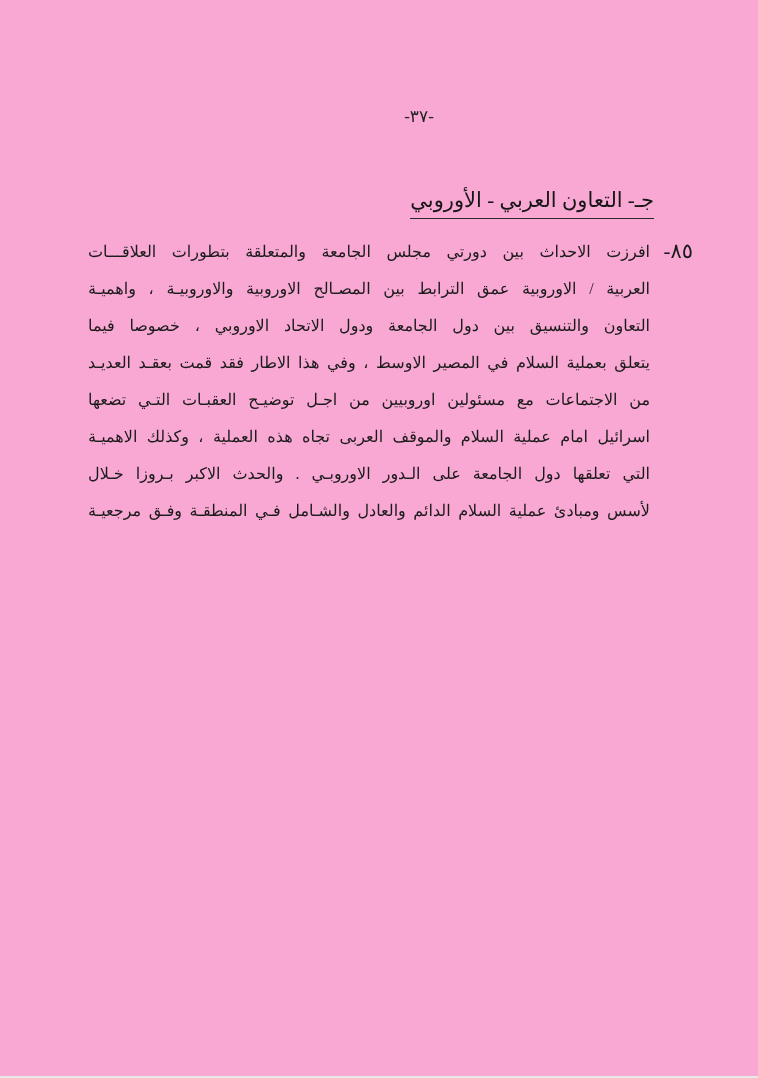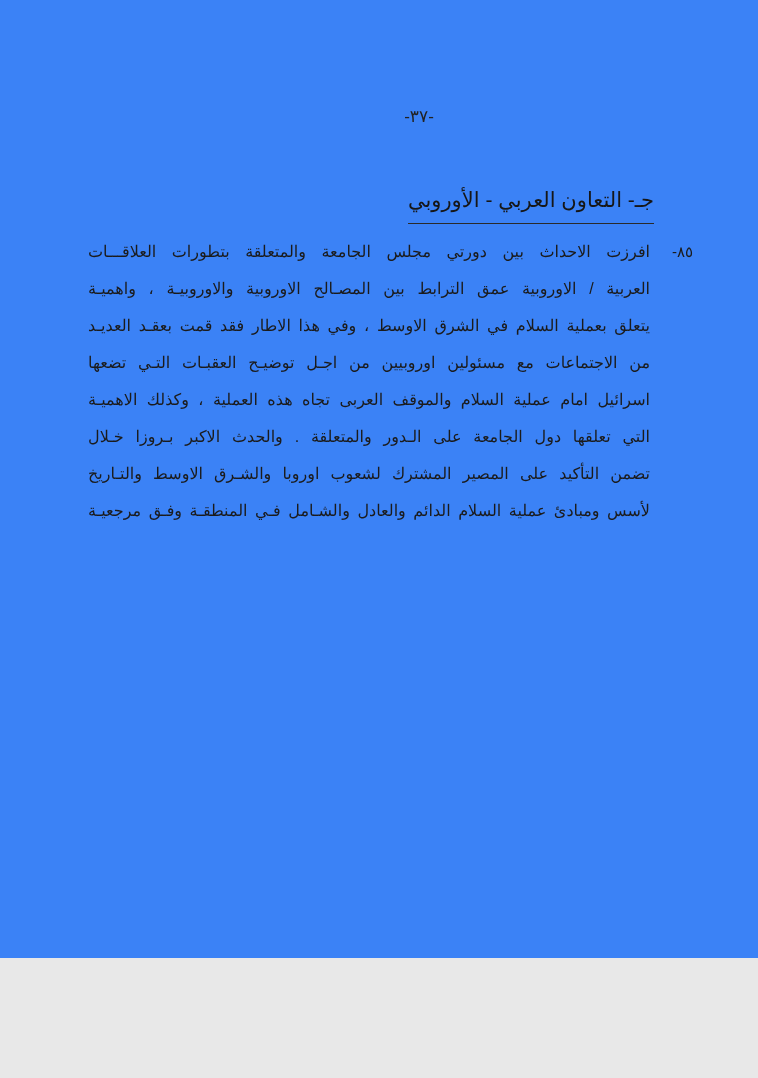--- a/index.html
+++ b/index.html
@@ -3,27 +3,27 @@
 <meta charset="utf-8">
 <style>
   html, body {
     margin: 0;
     padding: 0;
     background: #e8e8e8;
   }
   .doc {
     position: relative;
     width: 758px;
-    height: 958px;
+    height: 1076px;
     margin: 0 auto;
-    background: #3b82f6;
+    background: #f9a8d4;
     direction: rtl;
     overflow: hidden;
     color: #1b1b1b;
-    font-family: Liberation Sans, sans-serif;
+    font-family: Liberation Serif, serif;
   }
   .pageno {
     position: absolute;
     top: 106px;
     left: 0;
     right: -80px;           
     text-align: center;
     font-size: 17px;
     letter-spacing: 2px;
     color: #222;
@@ -32,40 +32,40 @@
     position: absolute;
     top: 188px;
     right: 104px;
     left: 60px;
     text-align: right;
   }
   .heading {
     display: inline-block;
     font-size: 21px;
     font-weight: normal;
-    padding-bottom: 11px;
+    padding-bottom: 5px;
     border-bottom: 1.5px solid #2a2a2a;
     color: #161616;
     margin-left: 6px;
   }
   .paras {
     position: absolute;
     top: 233px;
     right: 108px;          
     left: 88px;            
   }
   .para {
     position: relative;
   }
   .pnum {
     position: absolute;
     top: 0;
     right: -43px;          
     width: 43px;
-    font-size: 15px;
+    font-size: 21px;
     line-height: 37px;
     text-align: right;
     white-space: nowrap;
   }
   .line {
     font-size: 16px;
     line-height: 37px;
     text-align: justify;
     text-align-last: justify;
     word-spacing: 1px;
@@ -81,23 +81,23 @@
   <div class="heading-row">
     <span class="heading">جـ- التعاون العربي - الأوروبي</span>
   </div>
 
   <div class="paras">
       <div class="para">
         <span class="pnum">٨٥-</span>
         <div>
           <div class="line">افرزت الاحداث بين دورتي مجلس الجامعة والمتعلقة بتطورات العلاقـــات</div>
           <div class="line">العربية / الاوروبية عمق الترابط بين المصـالح الاوروبية والاوروبيـة ، واهميـة</div>
-          <div class="line">يتعلق بعملية السلام في الشرق الاوسط ، وفي هذا الاطار فقد قمت بعقـد العديـد</div>
+          <div class="line">التعاون والتنسيق بين دول الجامعة ودول الاتحاد الاوروبي ، خصوصا فيما</div>
+          <div class="line">يتعلق بعملية السلام في المصير الاوسط ، وفي هذا الاطار فقد قمت بعقـد العديـد</div>
           <div class="line">من الاجتماعات مع مسئولين اوروبيين من اجـل توضيـح العقبـات التـي تضعها</div>
           <div class="line">اسرائيل امام عملية السلام والموقف العربى تجاه هذه العملية ، وكذلك الاهميـة</div>
-          <div class="line">التي تعلقها دول الجامعة على الـدور والمتعلقة . والحدث الاكبر بـروزا خـلال</div>
-          <div class="line">تضمن التأكيد على المصير المشترك لشعوب اوروبا والشـرق الاوسط والتـاريخ</div>
+          <div class="line">التي تعلقها دول الجامعة على الـدور الاوروبـي . والحدث الاكبر بـروزا خـلال</div>
           <div class="line">لأسس ومبادئ عملية السلام الدائم والعادل والشـامل فـي المنطقـة وفـق مرجعيـة</div>
         </div>
       </div>
     </div>
 
 </div>
 
 </body></html>

